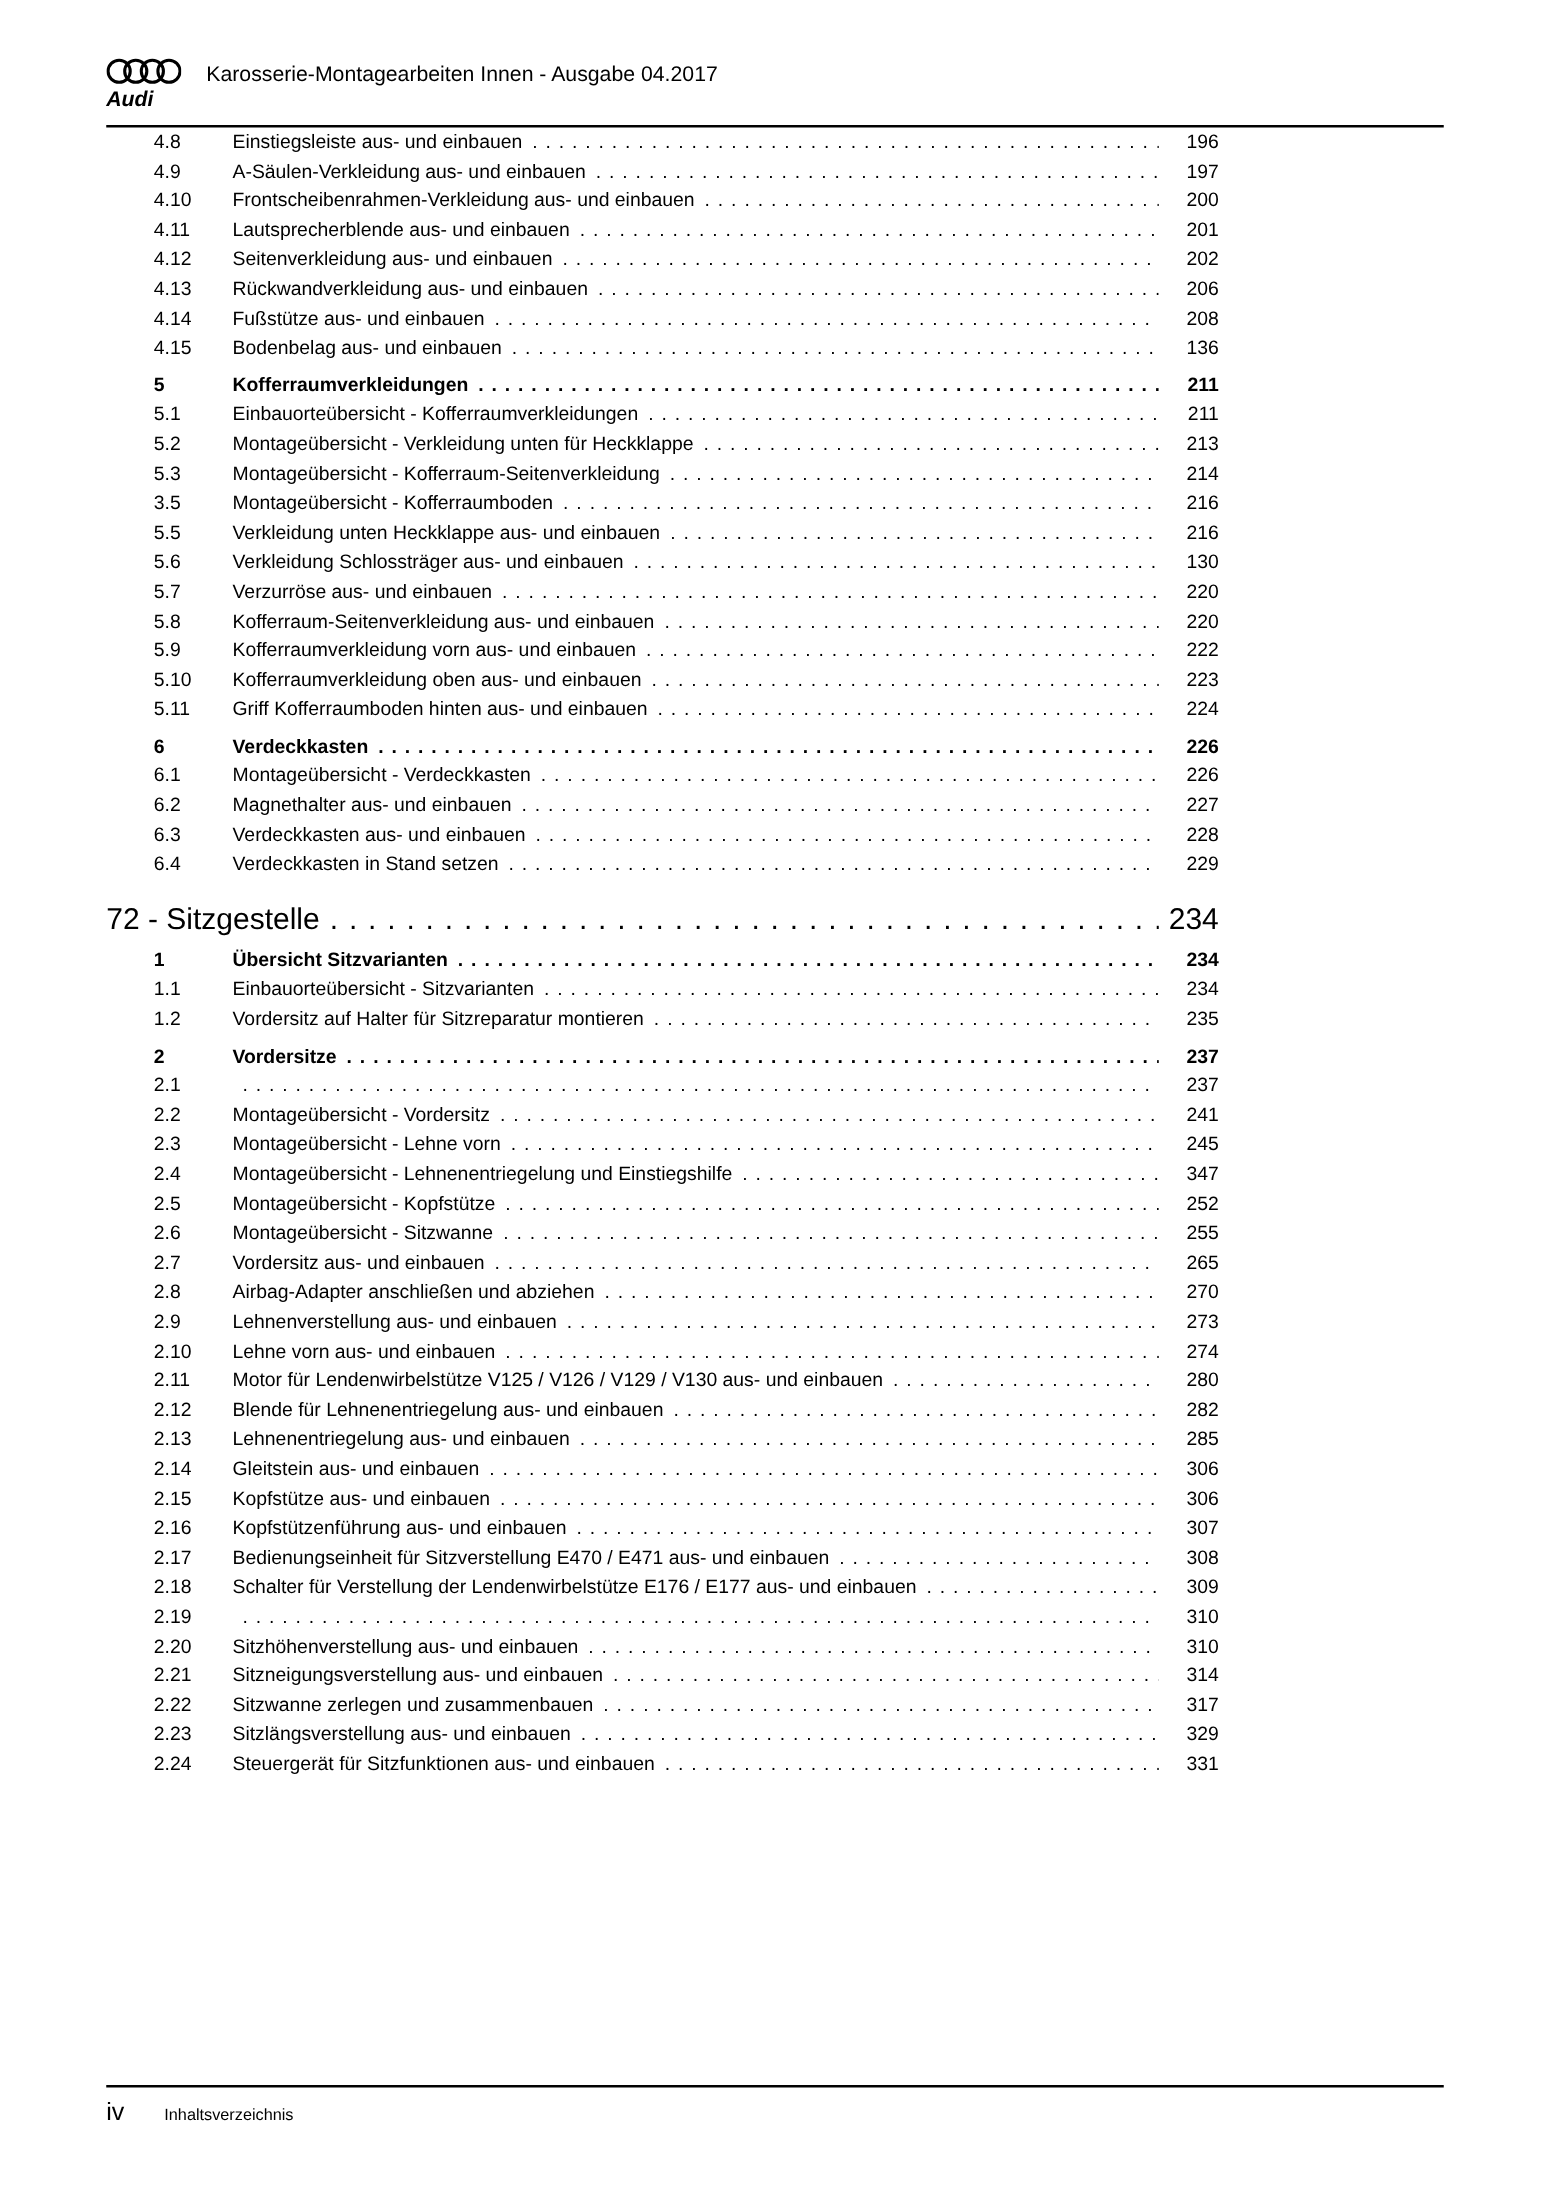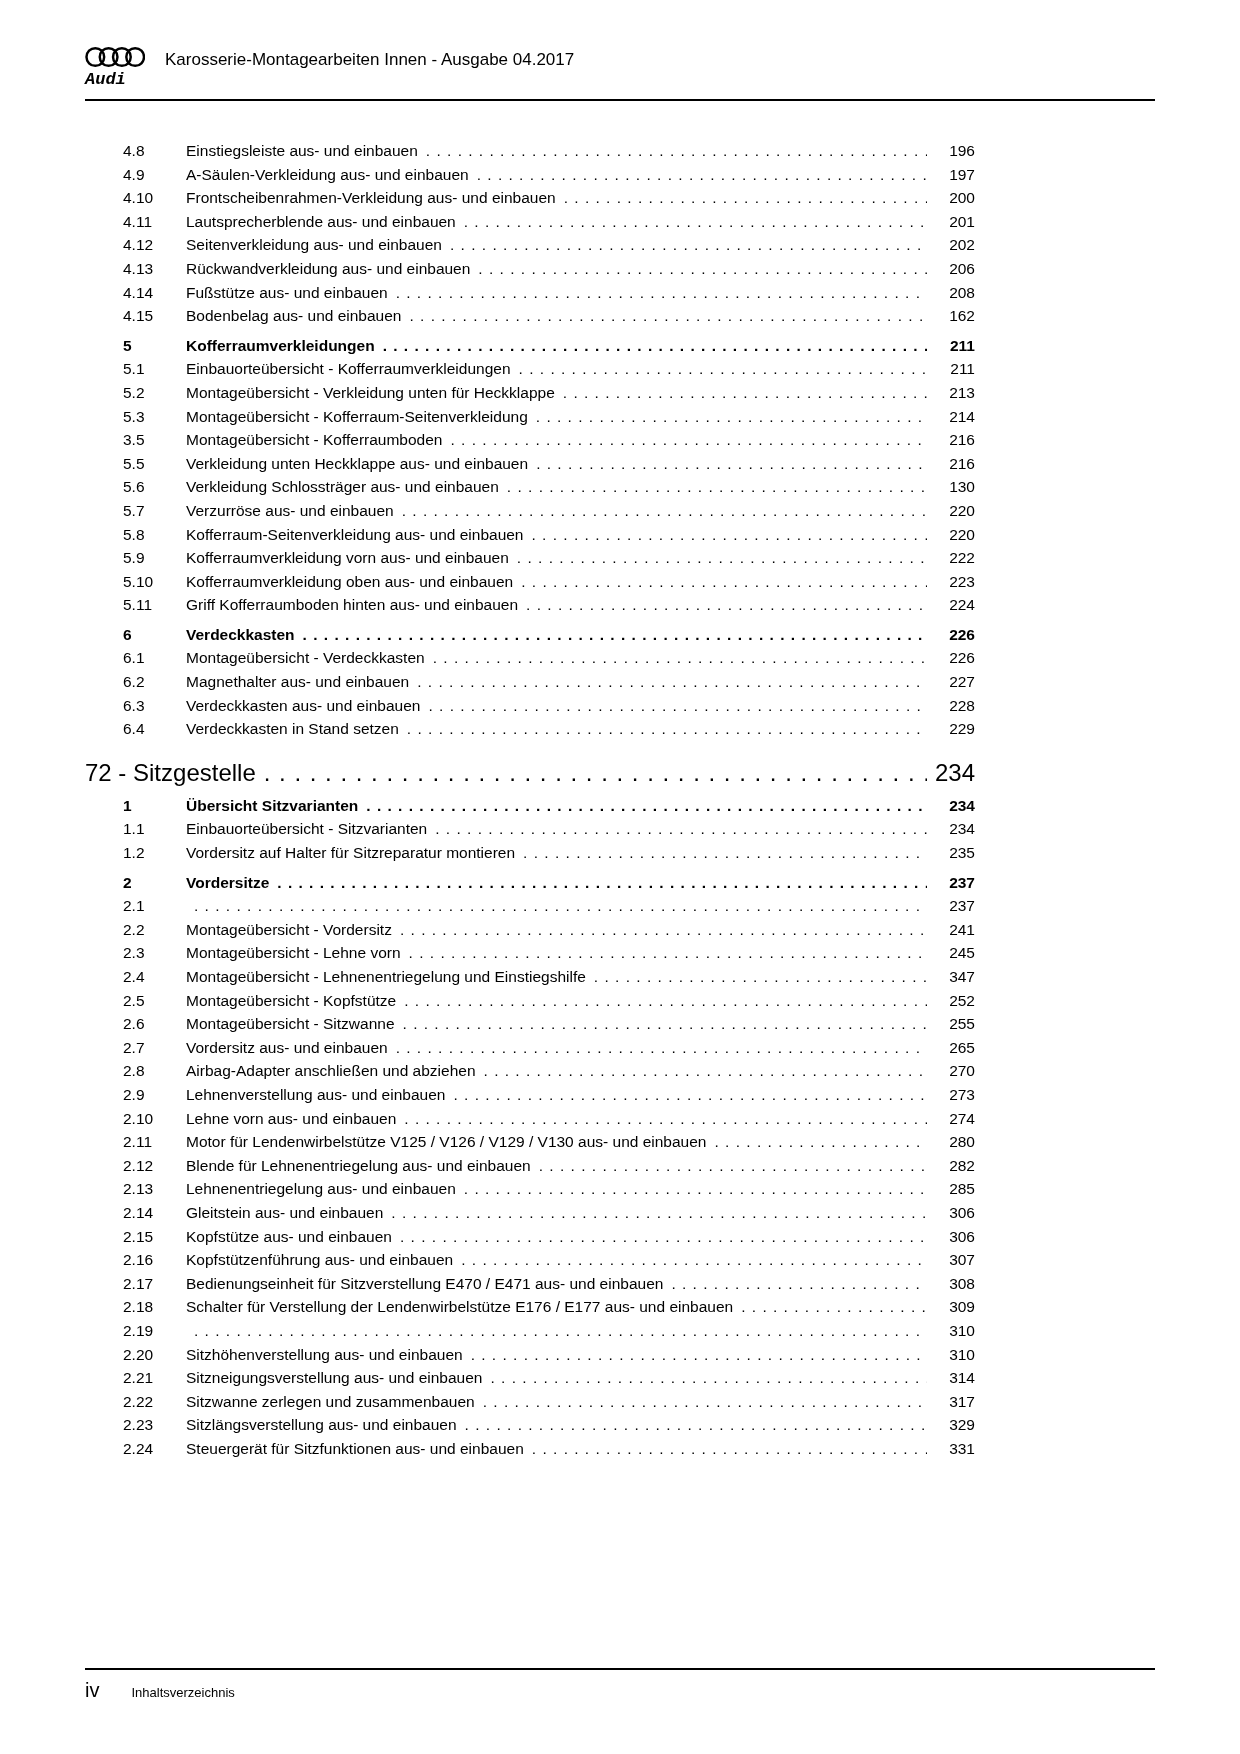--- a/index.html
+++ b/index.html
@@ -15,33 +15,33 @@
     display: flex;
     flex-direction: column;
   }
 
   
   .header { display: flex; align-items: flex-start; gap: 16px; }
   .logo-block { display: flex; flex-direction: column; align-items: flex-start; width: 64px; flex: none; }
   .rings { width: 60px; height: 22px; display: block; }
   .rings circle { fill: none; stroke: #000; stroke-width: 5; }
   .wordmark {
-    font-family: Liberation Mono, monospace;
+    font-family: Liberation Sans, sans-serif;
     font-style: italic;
     font-weight: bold;
     font-size: 17px;
     margin-top: 2px;
   }
   .header-text { font-size: 17px; line-height: 25px; padding-top: 1px; }
 
   .rule { height: 2px; background: #000; width: 100%; }
   .header-rule { margin-top: 10px; }
 
   
-  .toc { margin-top: 38px; padding-right: 180px; }
+  .toc { padding-right: 180px; }
   .toc-row { display: flex; align-items: baseline; font-size: 15.5px; line-height: 23.6px; }
   .toc-row.sub, .toc-row.section { padding-left: 38px; }
   .toc-row .num { width: 63px; flex: none; }
   .toc-row .title { flex: none; white-space: nowrap; }
   .toc-row .leader {
     flex: 1;
     overflow: hidden;
     white-space: nowrap;
     margin: 0 4px 0 8px;
     letter-spacing: 1px;
@@ -119,21 +119,21 @@
       <div class="toc-row sub">
         <span class="num">4.14</span>
         <span class="title">Fußstütze aus- und einbauen</span>
         <span class="leader">. . . . . . . . . . . . . . . . . . . . . . . . . . . . . . . . . . . . . . . . . . . . . . . . . . . . . . . . . . . . . . . . . . . . . . . . . . . . . . . . . . . . . . . . . . . . . . . . . . . . . . . . . . . . . . . . . . . . . . . . . . . . . . . . . . . . . . . . . . . . . . . . . . . . . . . . . . . . . . . . . . . . . . . . . . . . . . . . . . . . . . . . . . . . . . . . . . . . . . . . . . . . . . . . . . . . . . . . . . . . </span>
         <span class="pagenum">208</span>
       </div>
       <div class="toc-row sub">
         <span class="num">4.15</span>
         <span class="title">Bodenbelag aus- und einbauen</span>
         <span class="leader">. . . . . . . . . . . . . . . . . . . . . . . . . . . . . . . . . . . . . . . . . . . . . . . . . . . . . . . . . . . . . . . . . . . . . . . . . . . . . . . . . . . . . . . . . . . . . . . . . . . . . . . . . . . . . . . . . . . . . . . . . . . . . . . . . . . . . . . . . . . . . . . . . . . . . . . . . . . . . . . . . . . . . . . . . . . . . . . . . . . . . . . . . . . . . . . . . . . . . . . . . . . . . . . . . . . . . . . . . . . . </span>
-        <span class="pagenum">162</span>
+        <span class="pagenum">136</span>
       </div>
       <div class="toc-row section">
         <span class="num">5</span>
         <span class="title">Kofferraumverkleidungen</span>
         <span class="leader">. . . . . . . . . . . . . . . . . . . . . . . . . . . . . . . . . . . . . . . . . . . . . . . . . . . . . . . . . . . . . . . . . . . . . . . . . . . . . . . . . . . . . . . . . . . . . . . . . . . . . . . . . . . . . . . . . . . . . . . . . . . . . . . . . . . . . . . . . . . . . . . . . . . . . . . . . . . . . . . . . . . . . . . . . . . . . . . . . . . . . . . . . . . . . . . . . . . . . . . . . . . . . . . . . . . . . . . . . . . . </span>
         <span class="pagenum">211</span>
       </div>
       <div class="toc-row sub">
         <span class="num">5.1</span>
         <span class="title">Einbauorteübersicht - Kofferraumverkleidungen</span>

